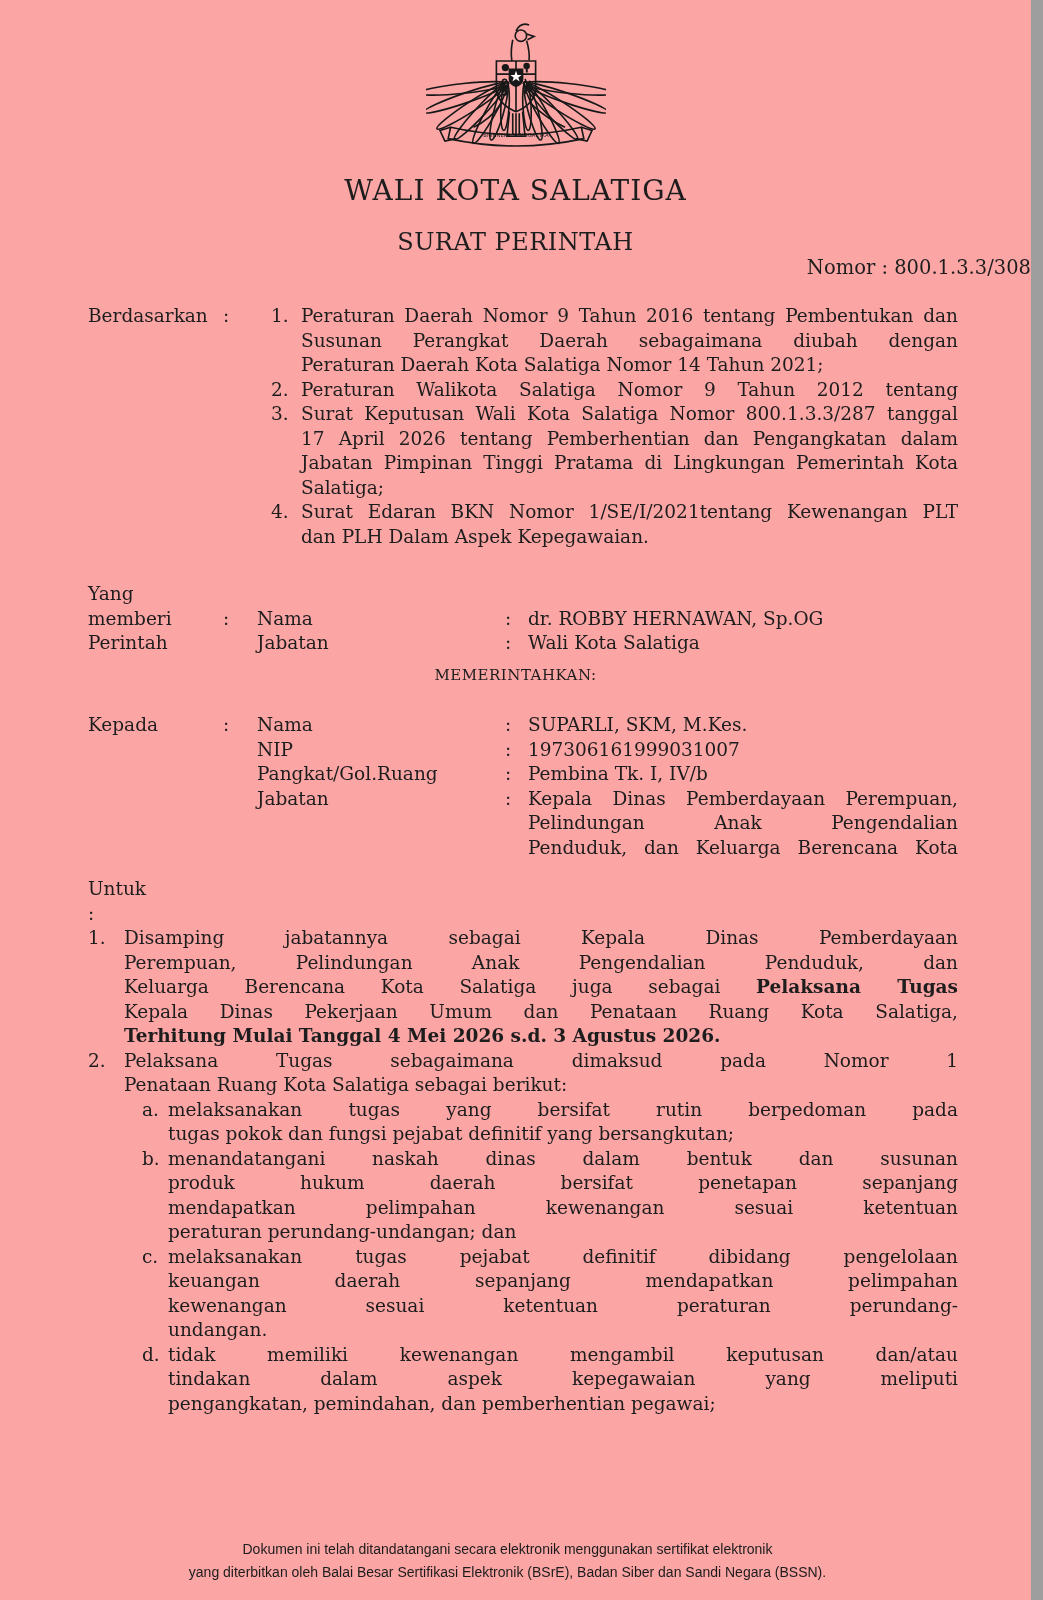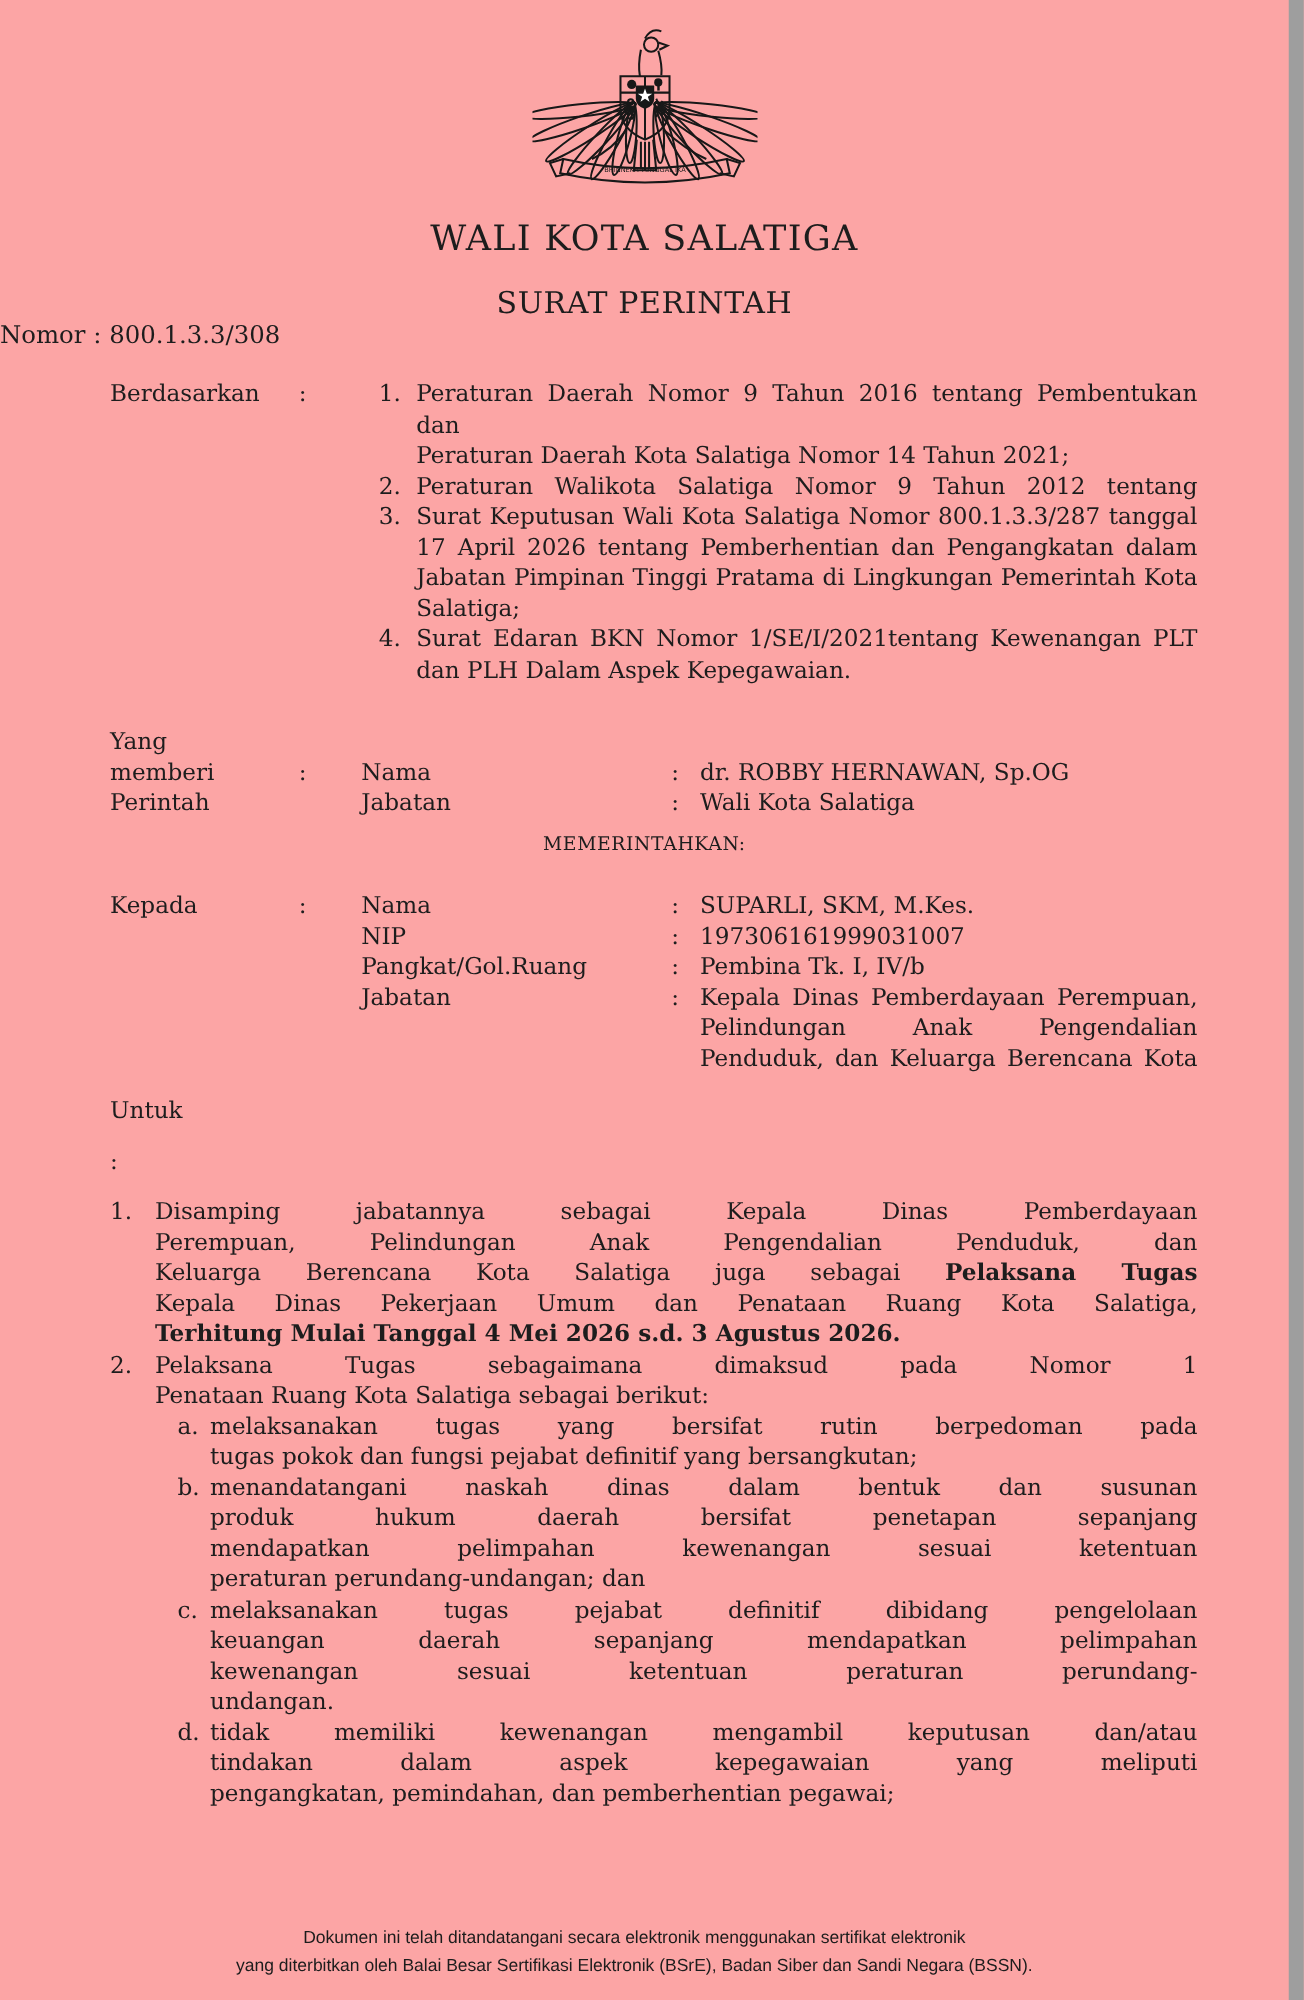--- a/index.html
+++ b/index.html
@@ -6,23 +6,23 @@
   html,body { width:1043px; }
   body { background:#9e9e9e; }
   .page {
     position:relative; width:1031px; height:1600px; background:#fca5a5;
     font-family:"DejaVu Serif","Liberation Serif",serif;
     color:#1d1d1d; overflow:hidden;
   }
   .emblem-wrap { padding-top:12px; text-align:center; }
   .authority { text-align:center; font-size:28px; letter-spacing:1px; line-height:34px; margin-top:6px; }
   .doc-title { text-align:center; font-size:24px; letter-spacing:0.5px; line-height:28px; margin-top:20px; }
-  .doc-number { text-align:left; font-size:19.5px; line-height:24px; }
-
-  .sec { display:flex; margin-left:88px; width:870px; font-size:18.5px; line-height:24.5px;gap:16px; }
+  .doc-number { text-align:right; font-size:19.5px; line-height:24px; }
+
+  .sec { display:flex; margin-left:88px; width:870px; font-size:18.5px; line-height:24.5px; }
   .label-col { width:135px; flex:none; }
   .colon-col { width:34px; flex:none; }
   .body-col  { flex:1; min-width:0; }
 
   .sec-berdasarkan { margin-top:24px; }
   .sec-pemberi     { margin-top:33px; }
   .memerintahkan   { margin-top:7px; text-align:center; font-size:15px; line-height:24.5px; letter-spacing:0.5px; }
   .sec-kepada      { margin-top:26px; }
   .sec-untuk       { margin-top:17px;flex-direction:column; }
 
@@ -115,20 +115,21 @@
   <div class="doc-number">Nomor : 800.1.3.3/308</div>
 
   <div class="sec sec-berdasarkan">
     <div class="label-col">Berdasarkan</div>
     <div class="colon-col">:</div>
     <div class="body-col">
       <div class="li">
         <div class="num-b">1.</div>
         <div class="li-text">
           <div class="line">Peraturan Daerah Nomor 9 Tahun 2016 tentang Pembentukan dan</div>
+          <div class="line">Susunan Perangkat Daerah sebagaimana diubah dengan</div>
           <div class="line last">Peraturan Daerah Kota Salatiga Nomor 14 Tahun 2021;</div>
         </div>
       </div>
       <div class="li">
         <div class="num-b">2.</div>
         <div class="li-text">
           <div class="line">Peraturan Walikota Salatiga Nomor 9 Tahun 2012 tentang</div>
         </div>
       </div>
       <div class="li">

